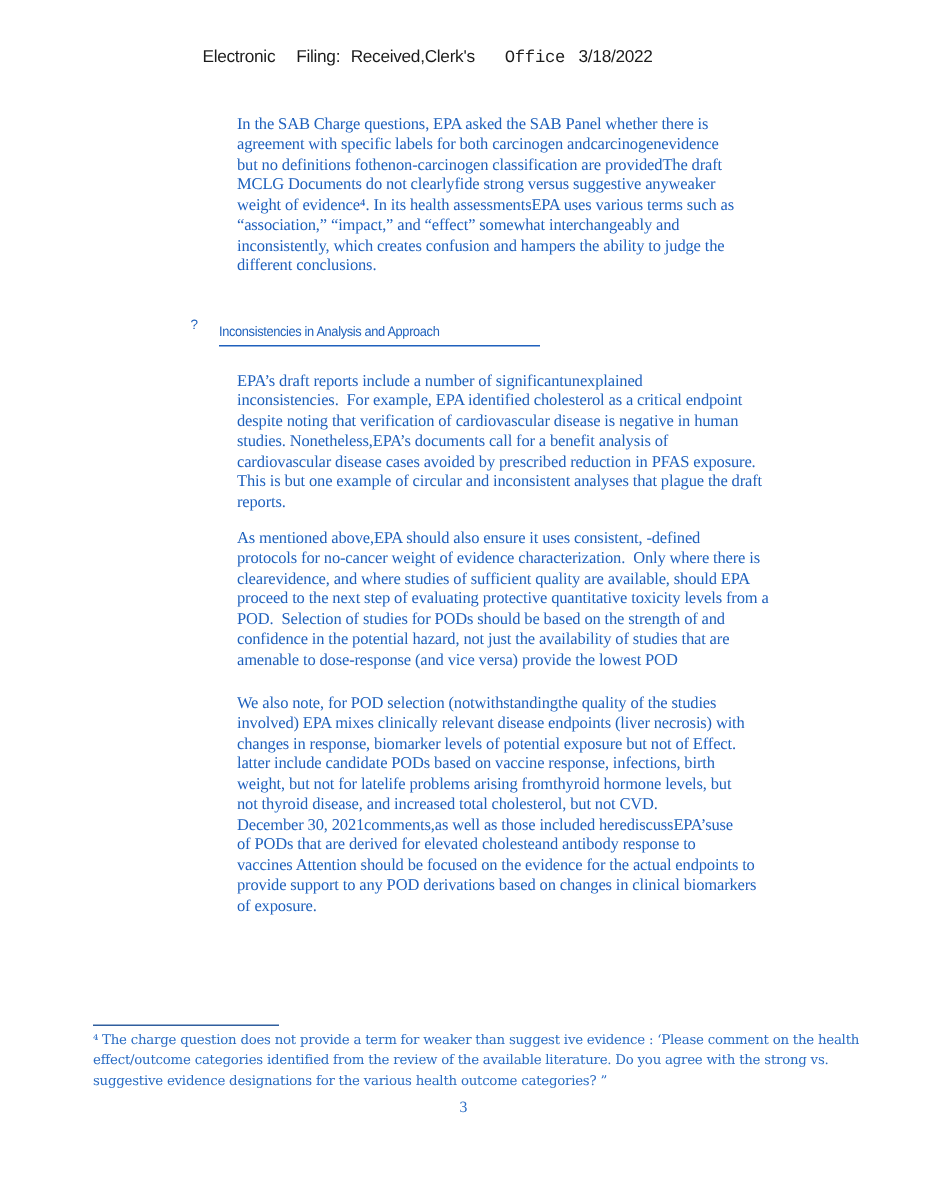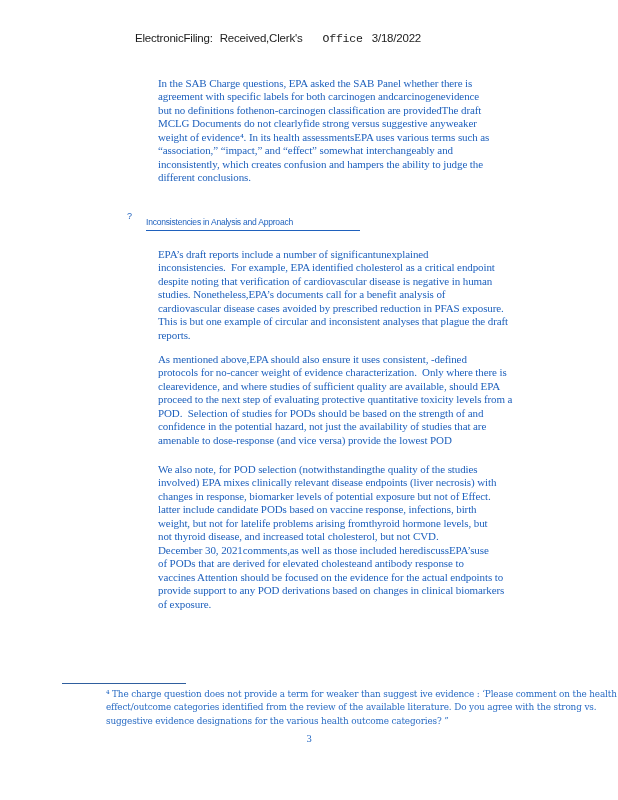--- a/index.html
+++ b/index.html
@@ -13,21 +13,21 @@
   .sheet { position: absolute; inset: 0; width: 618px; height: 800px; background: #fff; }
 
   
   .stamp {
     position: absolute; top: 20px; left: 123px;
     font-family: "Liberation Sans", sans-serif;
     font-size: 11.5px; color: #1c1c1c;
     white-space: pre; letter-spacing: -0.2px;
   }
   .stamp span { display: inline-block; }
-  .stamp .w1 { }
+  .stamp .w1 { margin-right: 14px; }
   .stamp .w2 { margin-right: 7px; }
   .stamp .w3 { margin-right: 20px; }
   .stamp .w4 { margin-right: 9px; font-family: Liberation Mono, monospace; }
 
   
   .para {
     position: absolute; left: 146px; width: 420px;
     color: #1f61bd;
     font-size: 11px; line-height: 13.45px;
     letter-spacing: -0.1px;
@@ -64,21 +64,21 @@
   .footnote-rule {
     position: absolute; left: 62px; top: 683px;
     width: 124px; height: 1px; background: #2f5e9e;
   }
   .footnote {
     position: absolute; left: 62px; top: 688px; width: 502px;
     font-family: "DejaVu Serif", serif;
     font-size: 8.9px; line-height: 13.4px;
     color: #2a6cc4; letter-spacing: -0.15px;
   }
-  .footnote .line { white-space: pre; margin-left: 44px; }
+  .footnote .line { white-space: pre; }
 
   
   .page-number {
     position: absolute; left: 0; top: 733px; width: 618px;
     text-align: center;
     color: #2a6cc4; font-size: 10.5px;
     font-family: "Liberation Serif", serif;
   }
 </style>
 </head>

